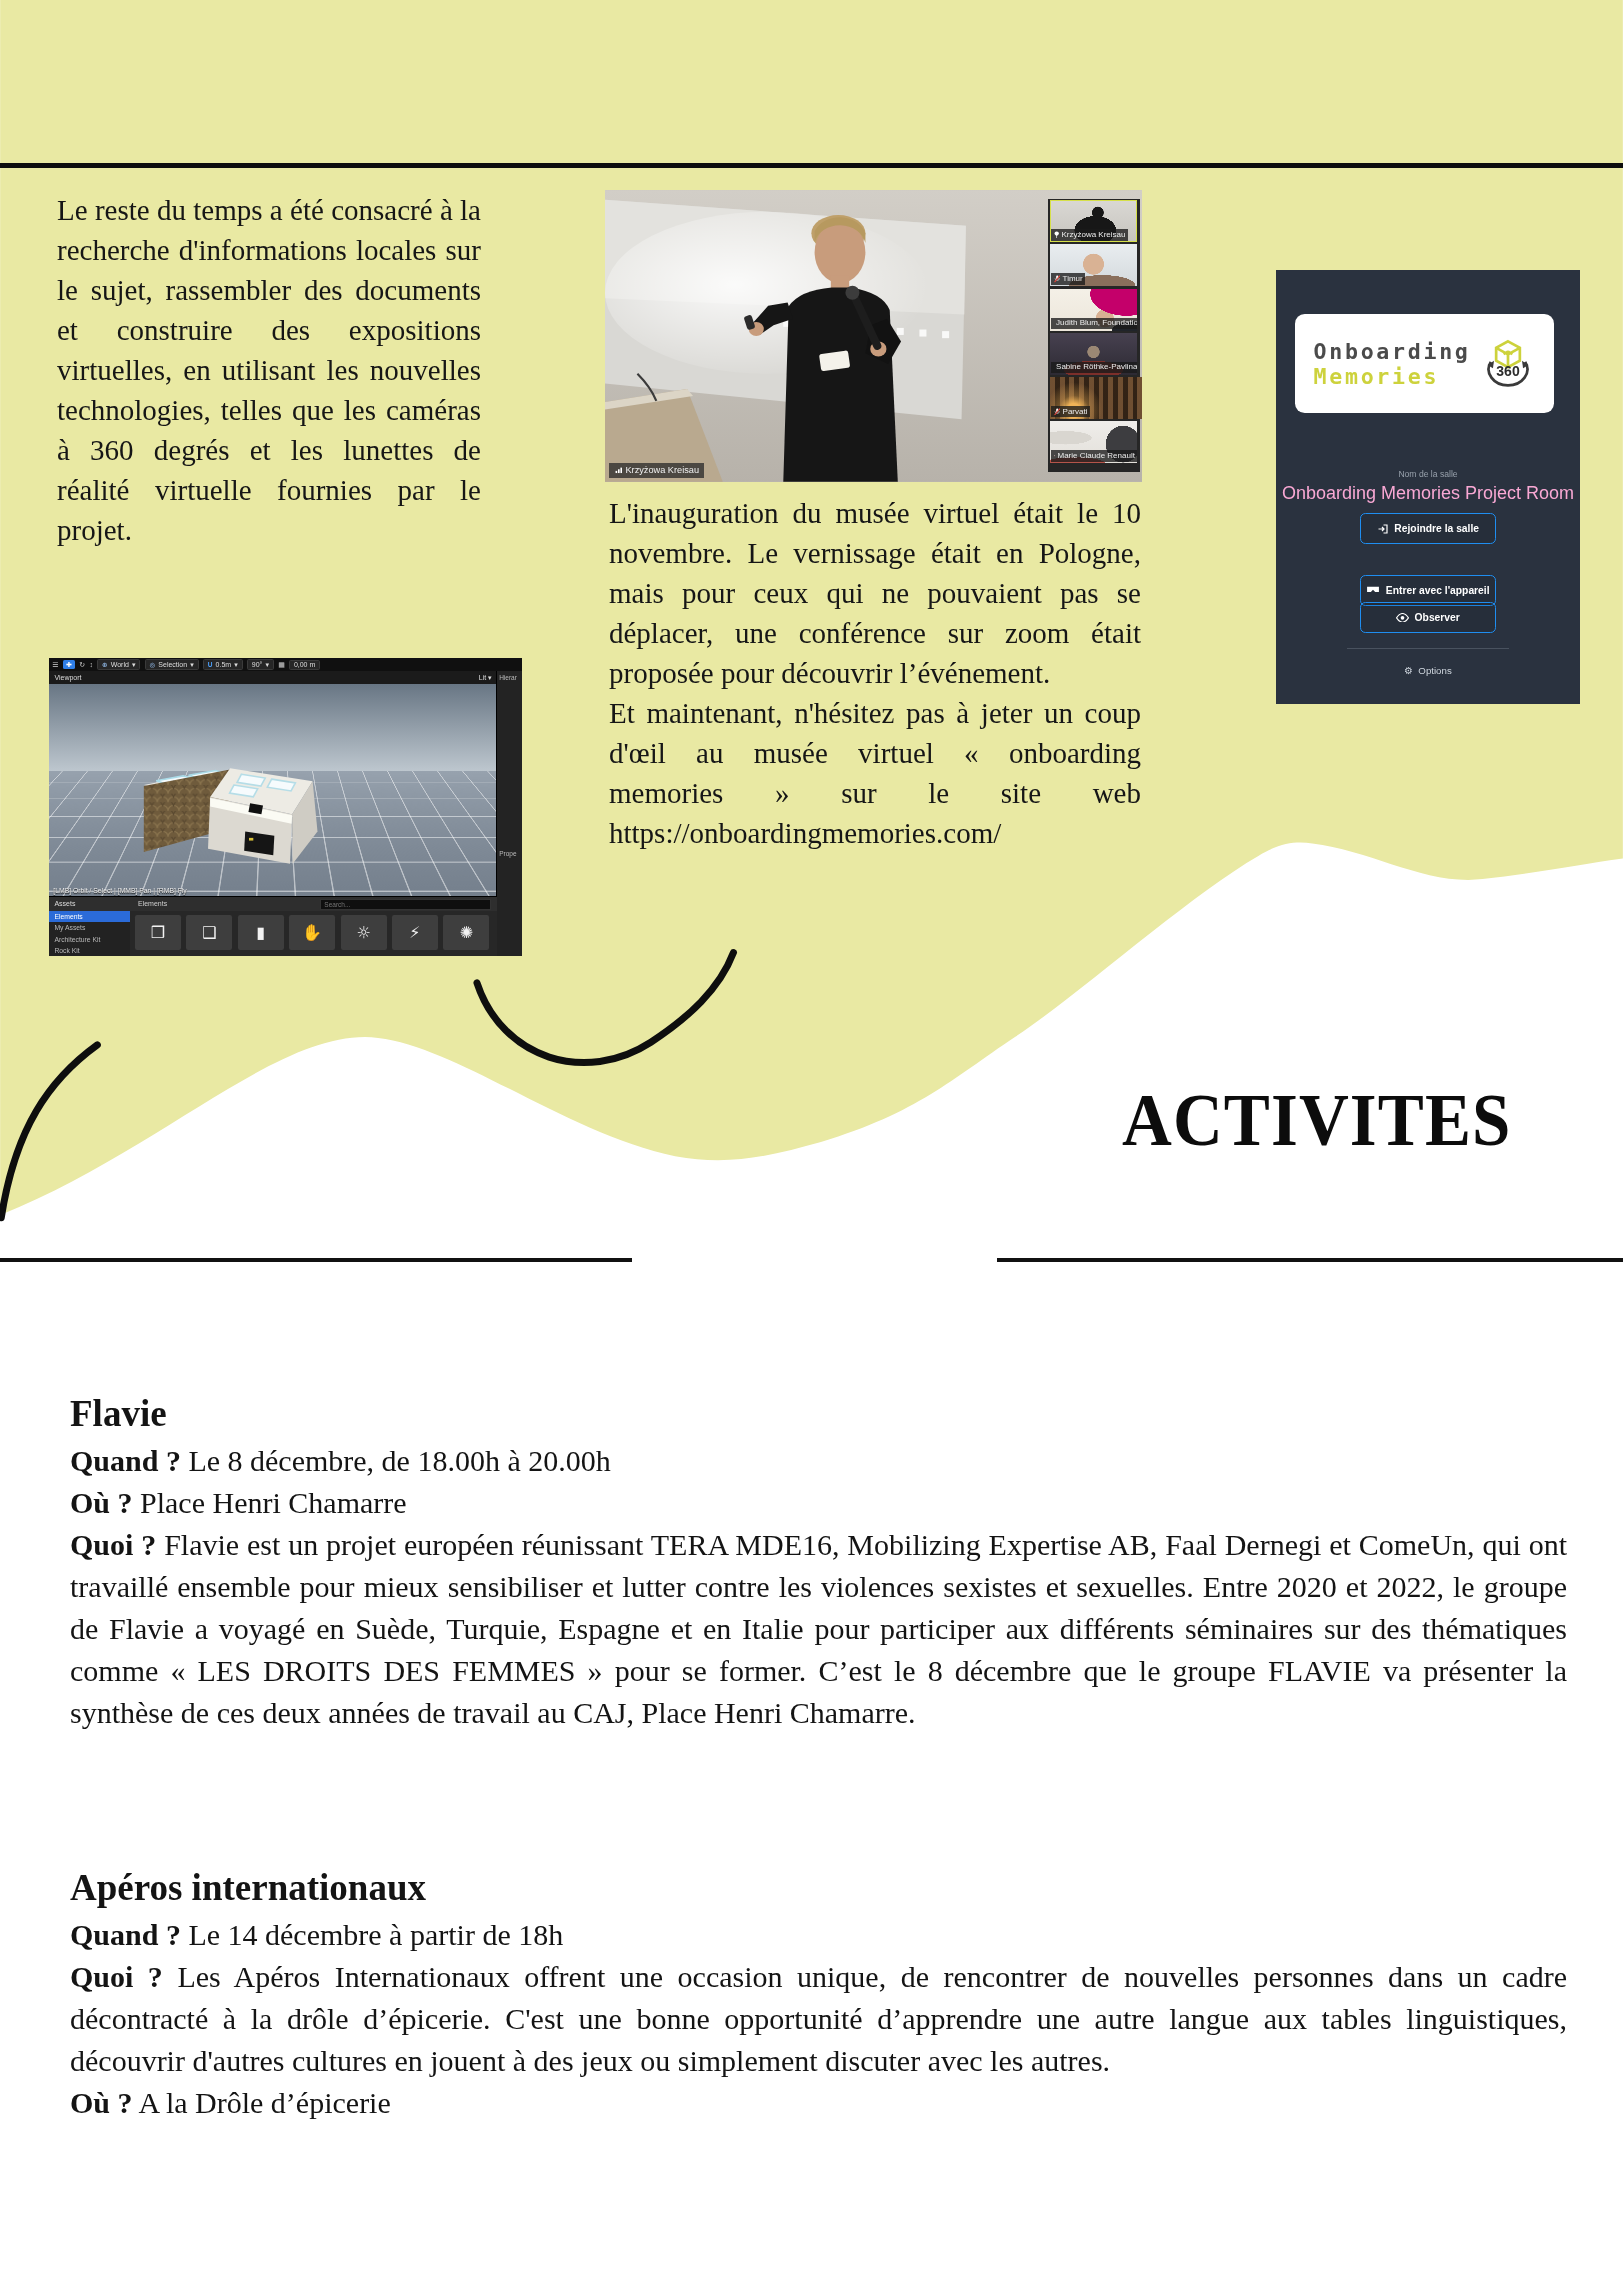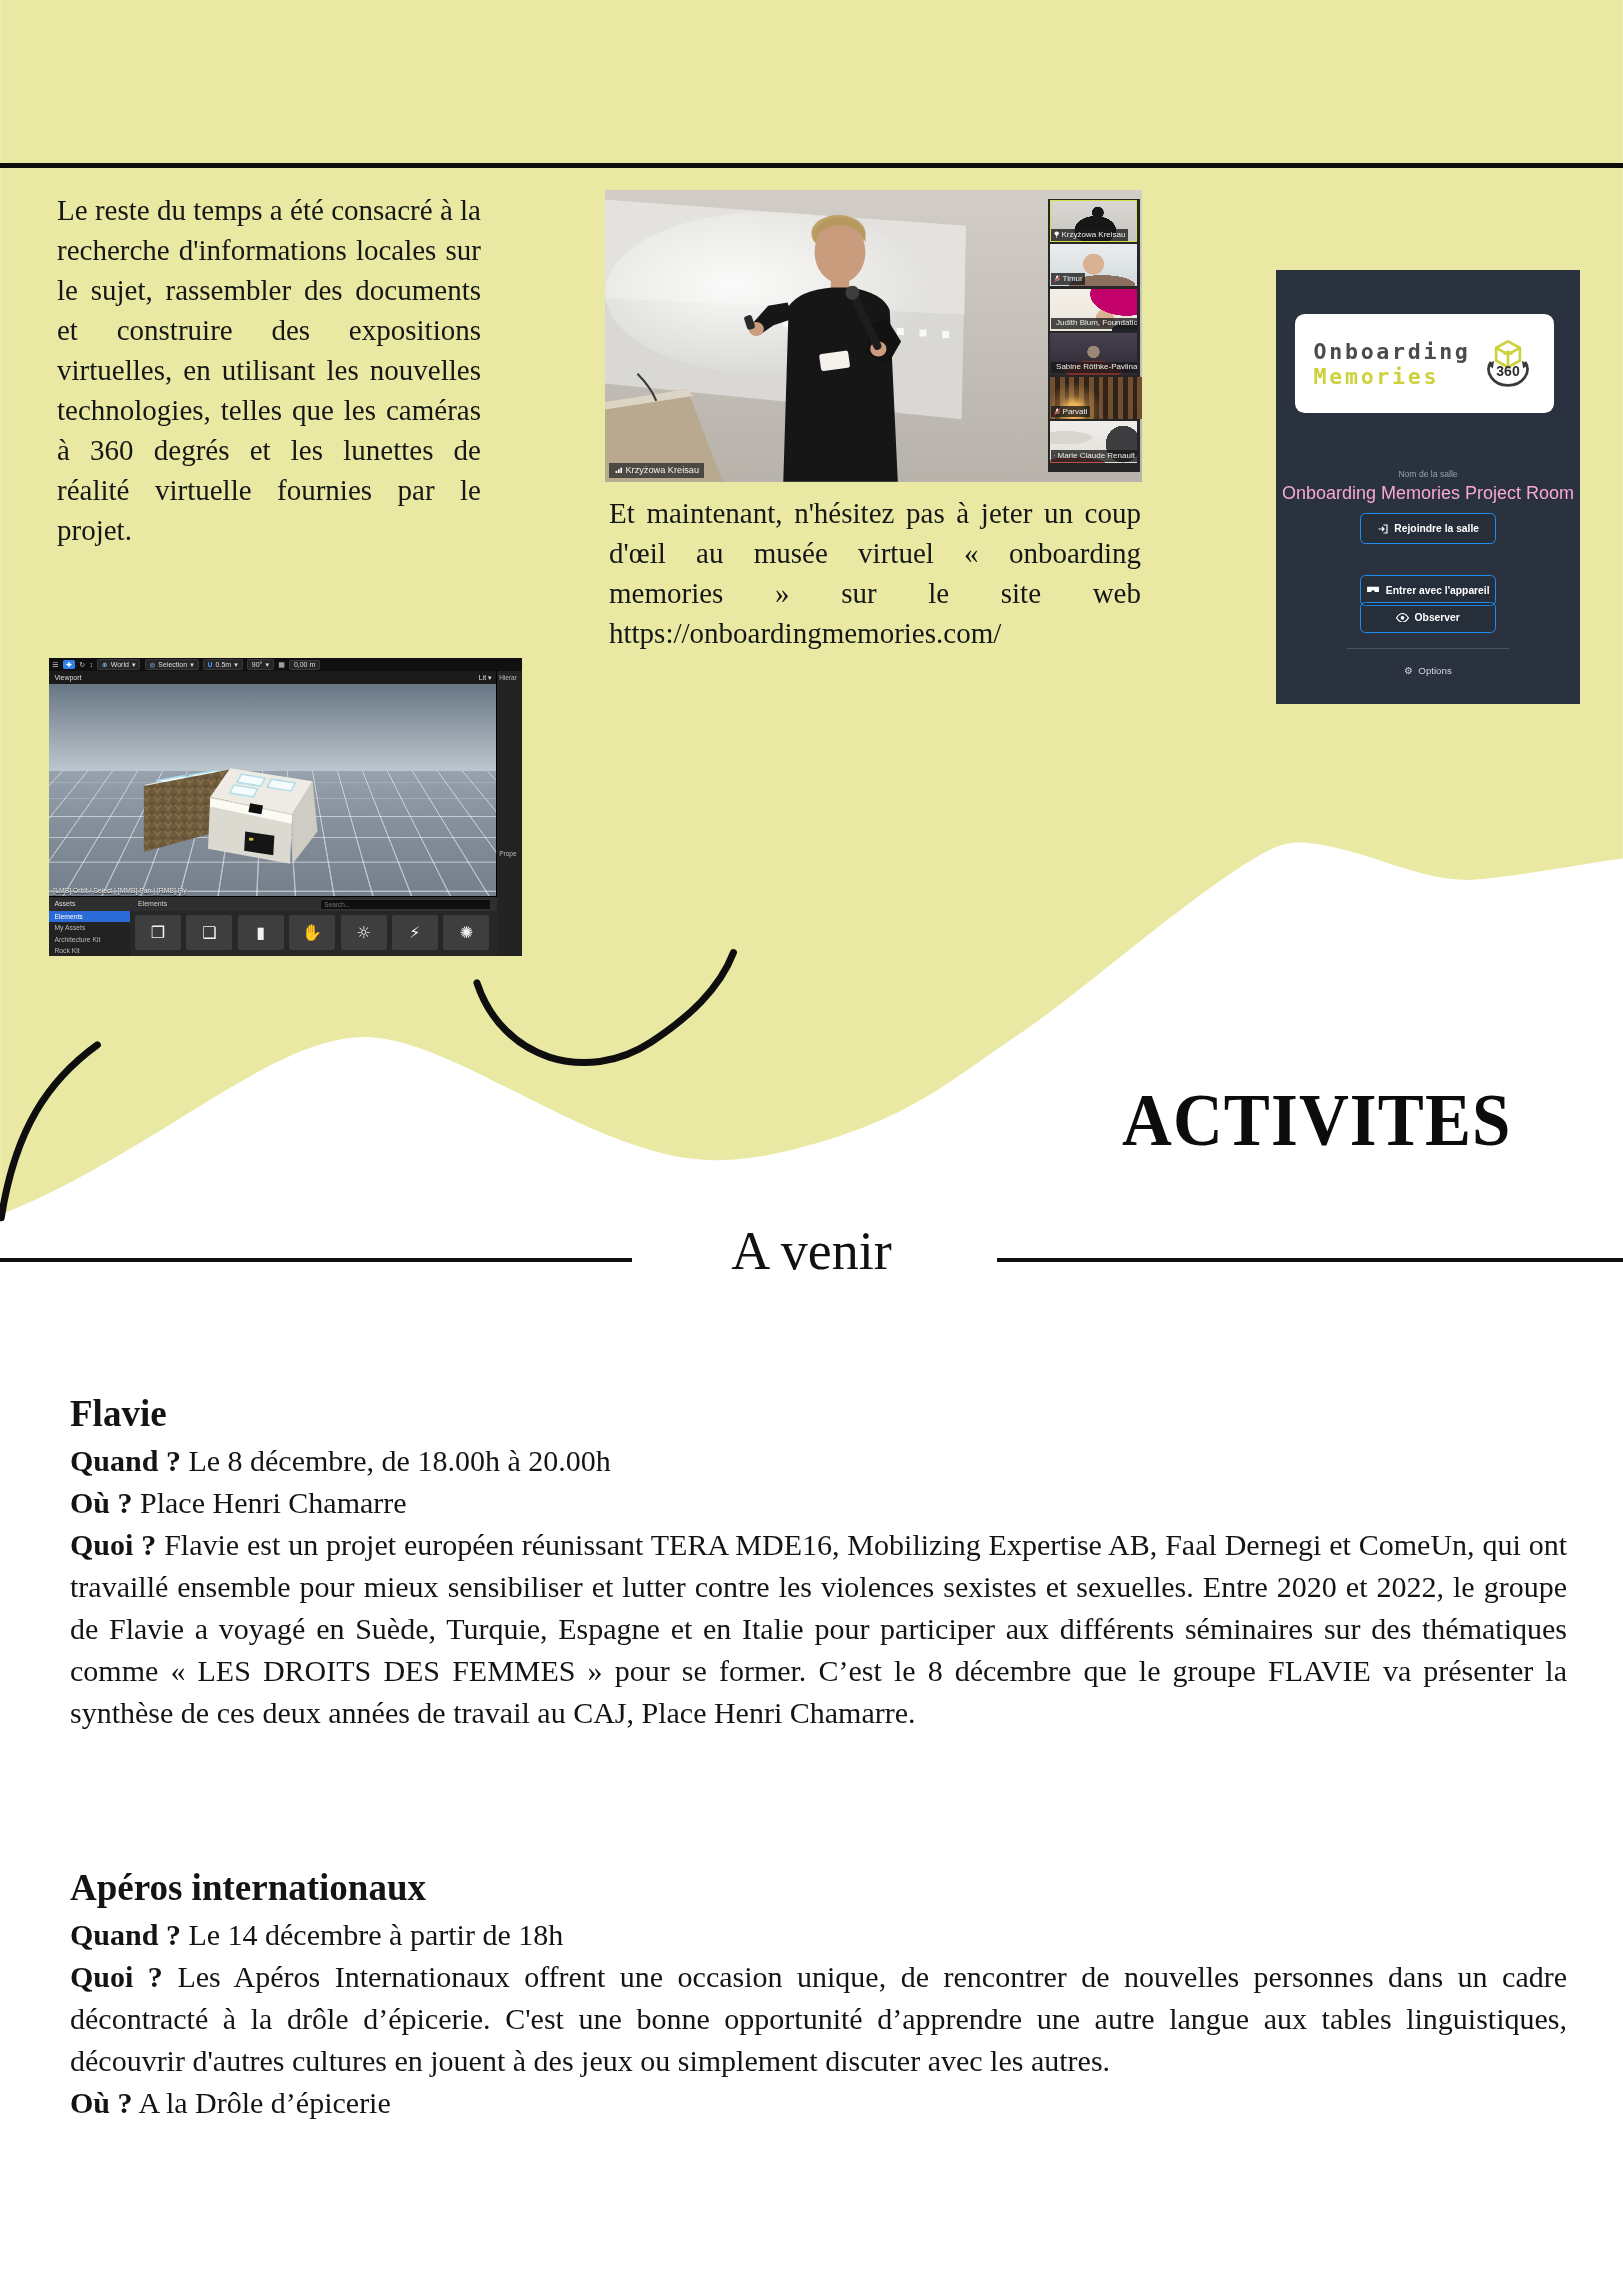--- a/index.html
+++ b/index.html
@@ -141,20 +141,21 @@
     <path d="M180,1935 C90,2000 28,2090 2,2255" fill="none" stroke="#0e0e0e" stroke-width="13" stroke-linecap="round"></path>
     <path d="M883,1820 C930,1962 1085,2008 1205,1930 C1275,1884 1332,1832 1358,1764" fill="none" stroke="#0e0e0e" stroke-width="13" stroke-linecap="round"></path>
   </svg>
   <div id="top-rule"></div>
 
   <div class="abs coltext" style="left:57px;top:190px;width:424px;">
     <p>Le reste du temps a été consacré à la recherche d'informations locales sur le sujet, rassembler des documents et construire des expositions virtuelles, en utilisant les nouvelles technologies, telles que les caméras à 360 degrés et les lunettes de réalité virtuelle fournies par le projet.</p>
   </div>
 
   <div class="abs coltext" style="left:609px;top:493px;width:532px;">
+    <p>L'inauguration du musée virtuel était le 10 novembre. Le vernissage était en Pologne, mais pour ceux qui ne pouvaient pas se déplacer, une conférence sur zoom était proposée pour découvrir l’événement.</p>
     <p><span>Et maintenant, n'hésitez pas à jeter un coup d'œil au musée virtuel « onboarding memories » sur le site web </span><span>https://onboardingmemories.com/</span></p>
   </div>
 
   <div class="abs" id="photo">
     <svg width="537" height="292" viewBox="0 0 994 540">
       <defs>
         <linearGradient id="wallg" x1="0" y1="0" x2="0" y2="1">
           <stop offset="0" stop-color="#d2cec7"></stop>
             <stop offset="1" stop-color="#b7b2aa"></stop>
         </linearGradient>
@@ -403,21 +404,20 @@
     <div id="coptions">
       <span class="gear">⚙</span>
       <span>Options</span>
     </div>
   </div>
 
   <div class="abs" id="activites-title" style="left:1122px;top:1079px;">ACTIVITES</div>
 
   <div class="abs rule" style="left:0;top:1258px;width:632px;"></div>
   <div class="abs rule" style="left:997px;top:1258px;width:627px;"></div>
-  <div class="abs" id="avenir" style="left:0;top:1220px;">A venir</div>
 
   <div class="abs" style="left:70px;top:1392px;width:1497px;">
     <h2 class="h-event">Flavie</h2>
     <p class="qa"><span class="b">Quand ?</span> <span>Le 8 décembre, de 18.00h à 20.00h</span></p>
     <p class="qa"><span class="b">Où ?</span> <span>Place Henri Chamarre</span></p>
     <p class="qa just"><span class="b">Quoi ?</span> <span>Flavie est un projet européen réunissant TERA MDE16, Mobilizing Expertise AB, Faal Dernegi et ComeUn, qui ont travaillé ensemble pour mieux sensibiliser et lutter contre les violences sexistes et sexuelles. Entre 2020 et 2022, le groupe de Flavie a voyagé en Suède, Turquie, Espagne et en Italie pour participer aux différents séminaires sur des thématiques comme « LES DROITS DES FEMMES » pour se former. C’est le 8 décembre que le groupe FLAVIE va présenter la synthèse de ces deux années de travail au CAJ, Place Henri Chamarre.</span></p>
   </div>
 
   <div class="abs" style="left:70px;top:1866px;width:1497px;">
     <h2 class="h-event">Apéros internationaux</h2>

